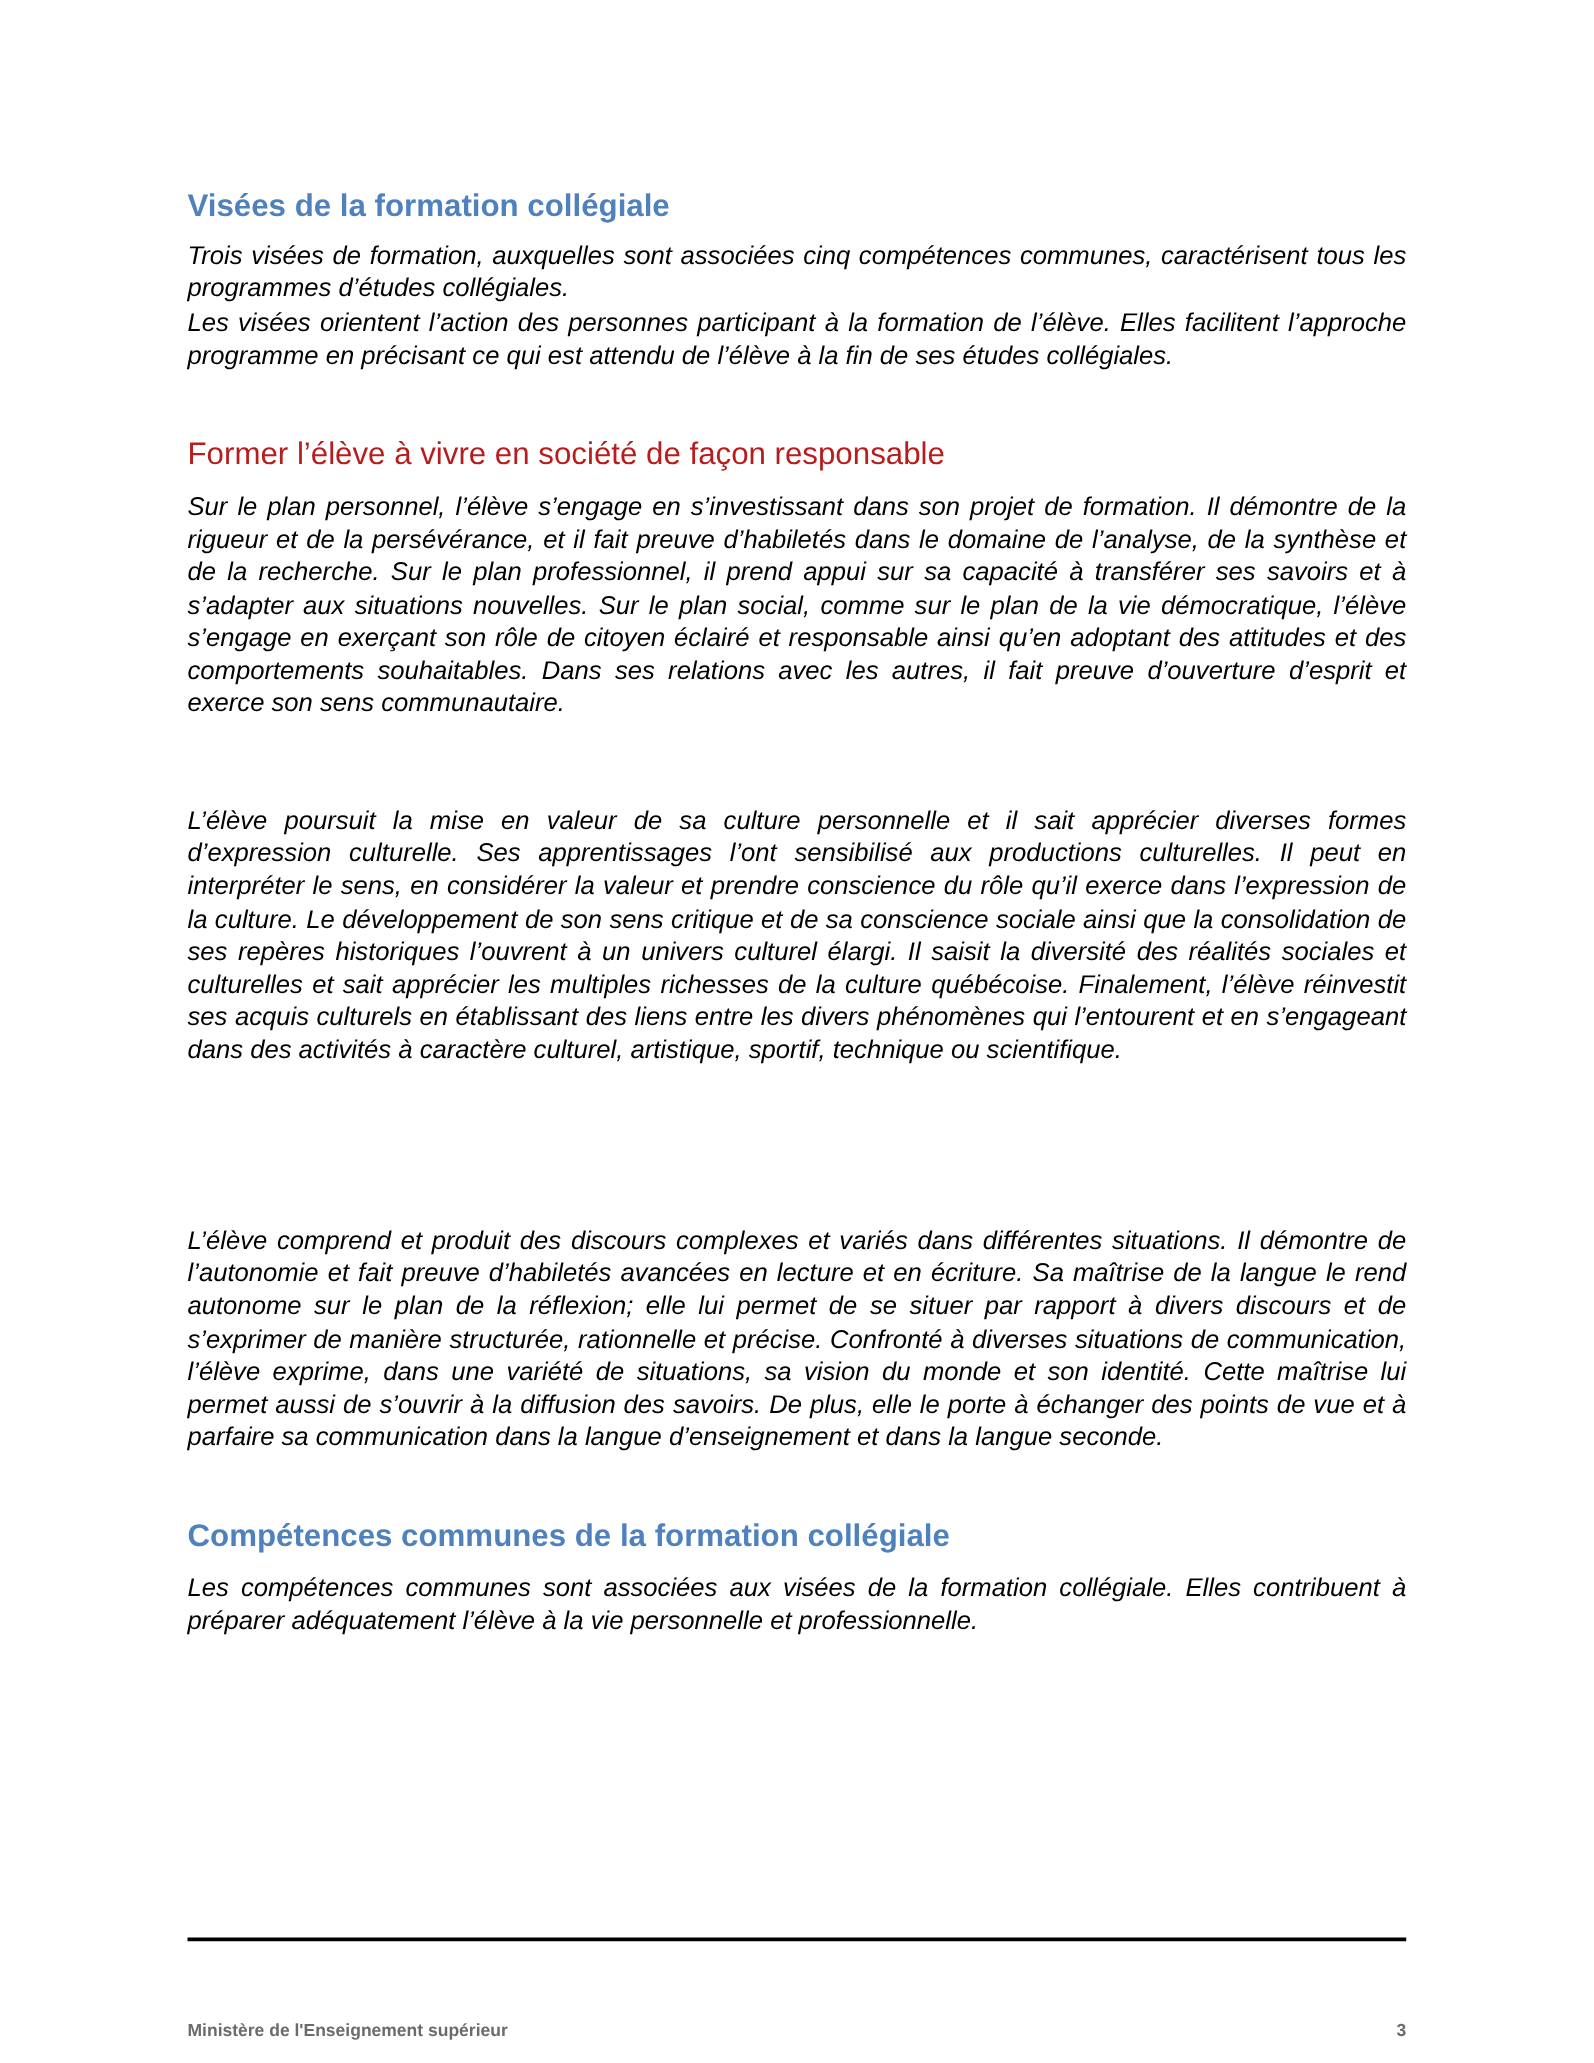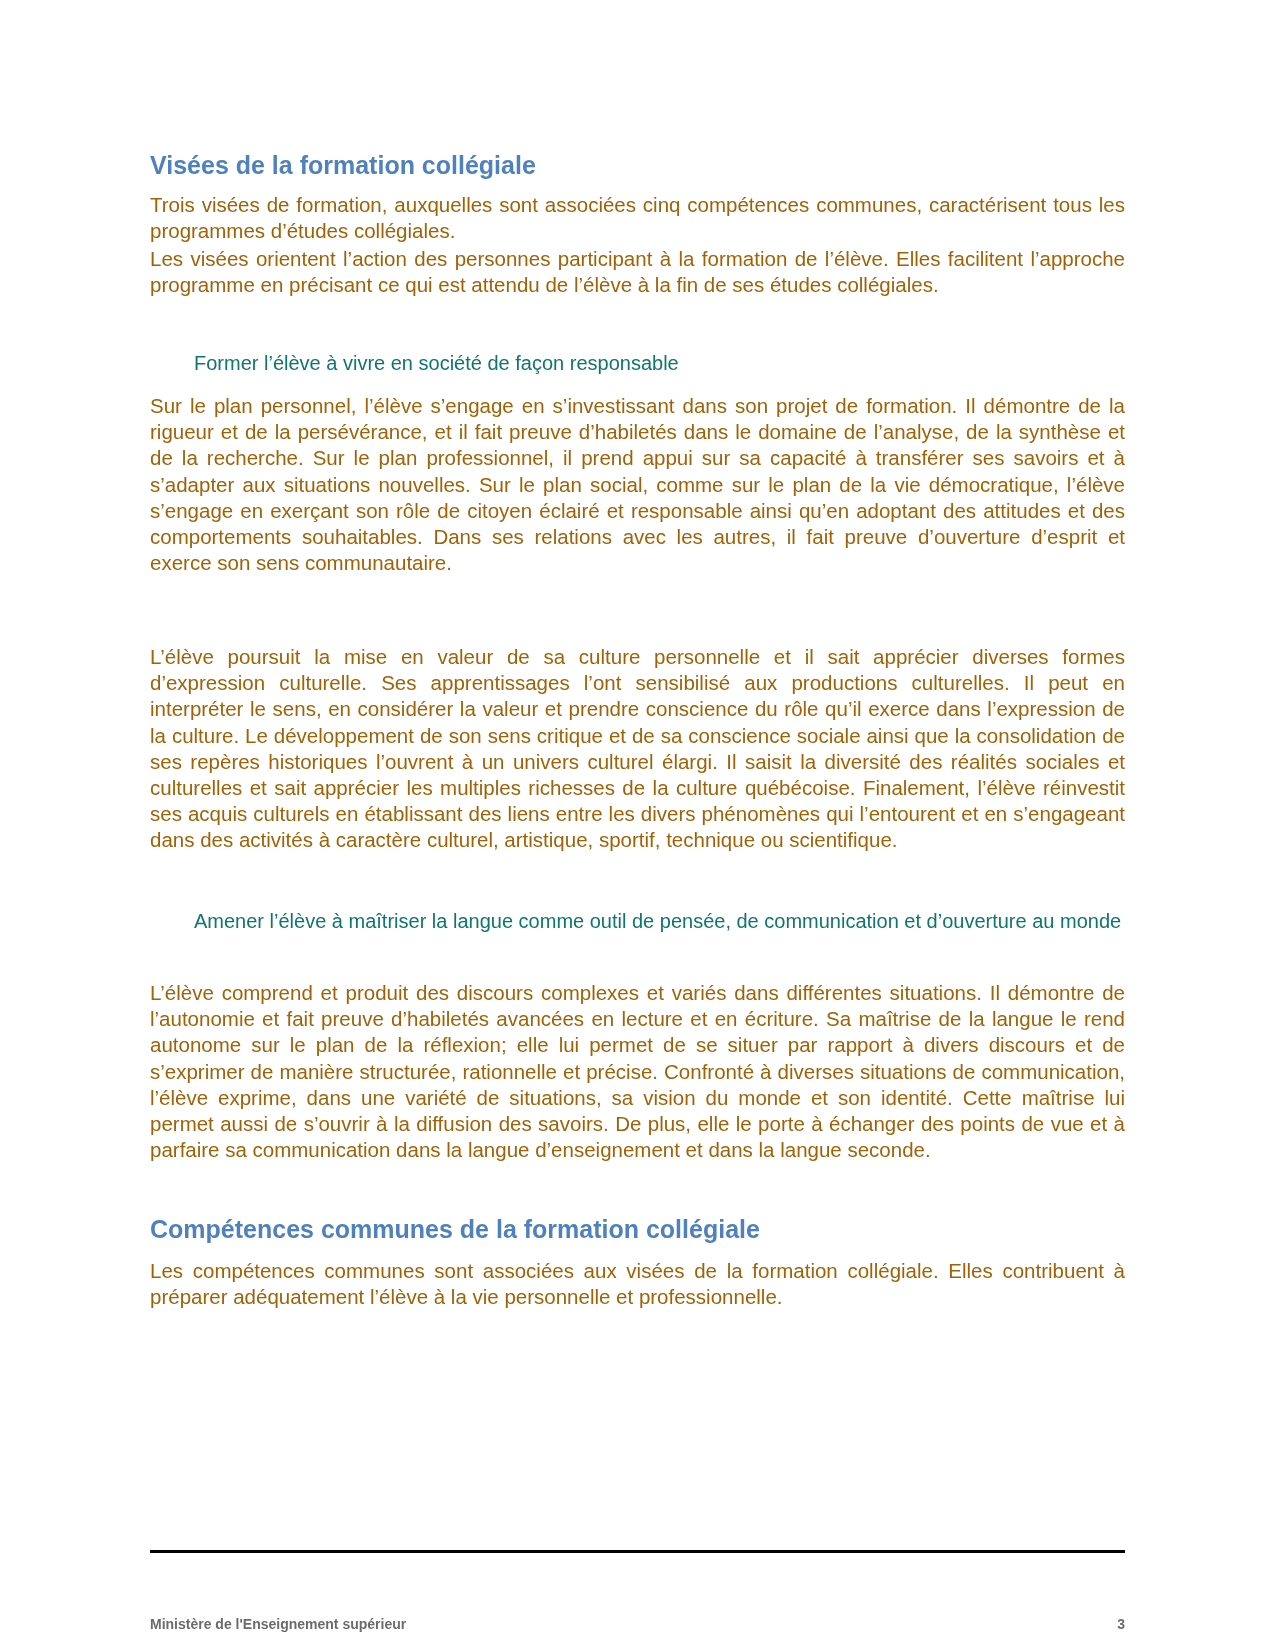--- a/index.html
+++ b/index.html
@@ -9,32 +9,32 @@
   .h1 {
     font-family: "Liberation Sans", sans-serif;
     font-weight: bold;
     font-size: 25px;
     line-height: 30px;
     color: #4F81BD;
   }
   .h2 {
     font-family: "Liberation Sans", sans-serif;
     font-weight: normal;
-    font-size: 20px;
+    font-size: 25px;
     line-height: 29px;
-    color: #0f766e;
-    margin-left: 44px;
+    color: #b91c1c;
   }
   .p {
     font-family: "Liberation Sans", sans-serif;
     font-size: 20.5px;
     line-height: 26.2px;
-    color: #a16207;
+    color: #000000;
     text-align: justify;
     text-align-last: left;
+    font-style: italic;
   }
   .footer-rule {
     position: absolute; left: 150px; top: 1550px; width: 975px; height: 3px; background: #000;
   }
   .footer-left, .footer-right {
     position: absolute; top: 1616px;
     font-family: "Liberation Sans", sans-serif;
     font-weight: bold; font-size: 14px; line-height: 16px; color: #6b6b6b;
   }
   .footer-left { left: 150px; }
@@ -46,21 +46,20 @@
 <div class="page">
   <h1 class="blk h1" style="top:150px;">Visées de la formation collégiale</h1>
   <p class="blk p" style="top:192px;">Trois visées de formation, auxquelles sont associées cinq compétences communes, caractérisent tous les programmes d’études collégiales.</p>
   <p class="blk p" style="top:246px;">Les visées orientent l’action des personnes participant à la formation de l’élève. Elles facilitent l’approche programme en précisant ce qui est attendu de l’élève à la fin de ses études collégiales.</p>
 
   <h2 class="blk h2" style="top:349px;">Former l’élève à vivre en société de façon responsable</h2>
   <p class="blk p" style="top:393px;">Sur le plan personnel, l’élève s’engage en s’investissant dans son projet de formation. Il démontre de la rigueur et de la persévérance, et il fait preuve d’habiletés dans le domaine de l’analyse, de la synthèse et de la recherche. Sur le plan professionnel, il prend appui sur sa capacité à transférer ses savoirs et à s’adapter aux situations nouvelles. Sur le plan social, comme sur le plan de la vie démocratique, l’élève s’engage en exerçant son rôle de citoyen éclairé et responsable ainsi qu’en adoptant des attitudes et des comportements souhaitables. Dans ses relations avec les autres, il fait preuve d’ouverture d’esprit et exerce son sens communautaire.</p>
 
   <p class="blk p" style="top:644px;">L’élève poursuit la mise en valeur de sa culture personnelle et il sait apprécier diverses formes d’expression culturelle. Ses apprentissages l’ont sensibilisé aux productions culturelles. Il peut en interpréter le sens, en considérer la valeur et prendre conscience du rôle qu’il exerce dans l’expression de la culture. Le développement de son sens critique et de sa conscience sociale ainsi que la consolidation de ses repères historiques l’ouvrent à un univers culturel élargi. Il saisit la diversité des réalités sociales et culturelles et sait apprécier les multiples richesses de la culture québécoise. Finalement, l’élève réinvestit ses acquis culturels en établissant des liens entre les divers phénomènes qui l’entourent et en s’engageant dans des activités à caractère culturel, artistique, sportif, technique ou scientifique.</p>
 
-  <h2 class="blk h2" style="top:907px;">Amener l’élève à maîtriser la langue comme outil de pensée, de communication et d’ouverture au monde</h2>
   <p class="blk p" style="top:980px;">L’élève comprend et produit des discours complexes et variés dans différentes situations. Il démontre de l’autonomie et fait preuve d’habiletés avancées en lecture et en écriture. Sa maîtrise de la langue le rend autonome sur le plan de la réflexion; elle lui permet de se situer par rapport à divers discours et de s’exprimer de manière structurée, rationnelle et précise. Confronté à diverses situations de communication, l’élève exprime, dans une variété de situations, sa vision du monde et son identité. Cette maîtrise lui permet aussi de s’ouvrir à la diffusion des savoirs. De plus, elle le porte à échanger des points de vue et à parfaire sa communication dans la langue d’enseignement et dans la langue seconde.</p>
 
   <h1 class="blk h1" style="top:1214px;">Compétences communes de la formation collégiale</h1>
   <p class="blk p" style="top:1258px;">Les compétences communes sont associées aux visées de la formation collégiale. Elles contribuent à préparer adéquatement l’élève à la vie personnelle et professionnelle.</p>
 </div>
 
 <div class="footer-rule"></div>
 <div class="footer-left">Ministère de l'Enseignement supérieur</div>
 <div class="footer-right">3</div>
 

